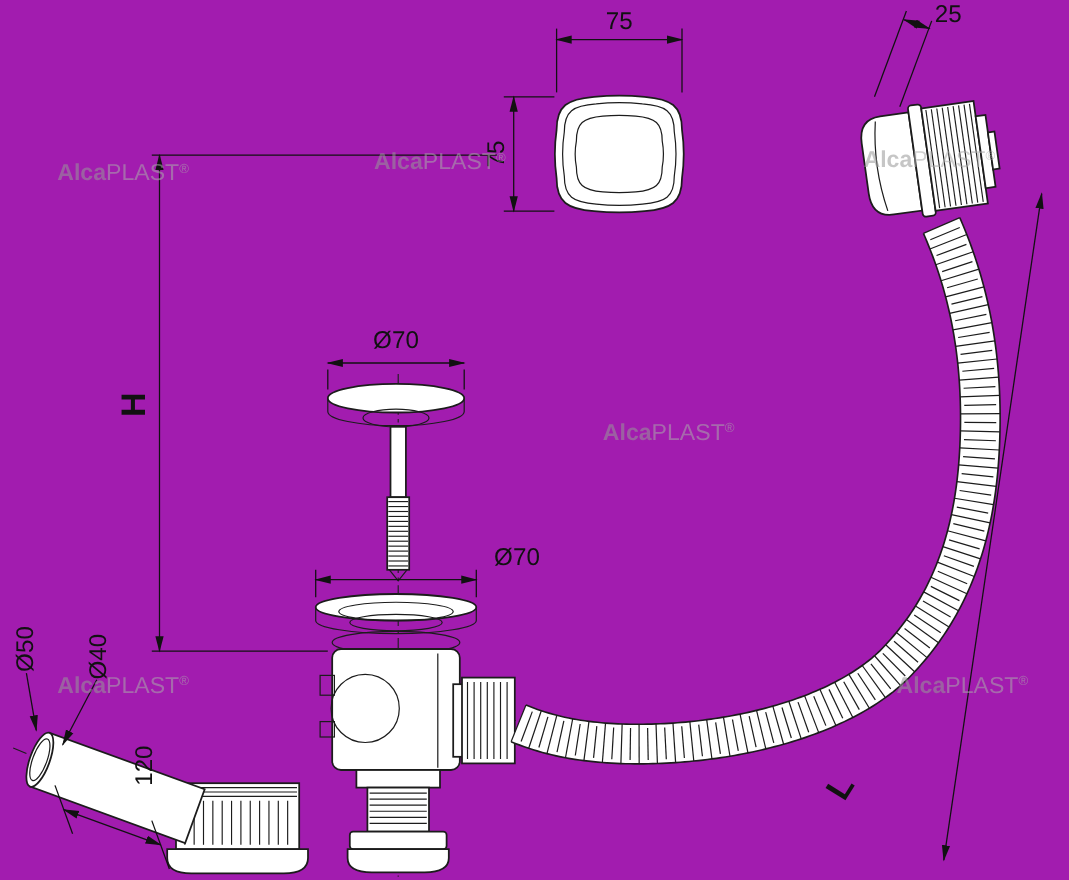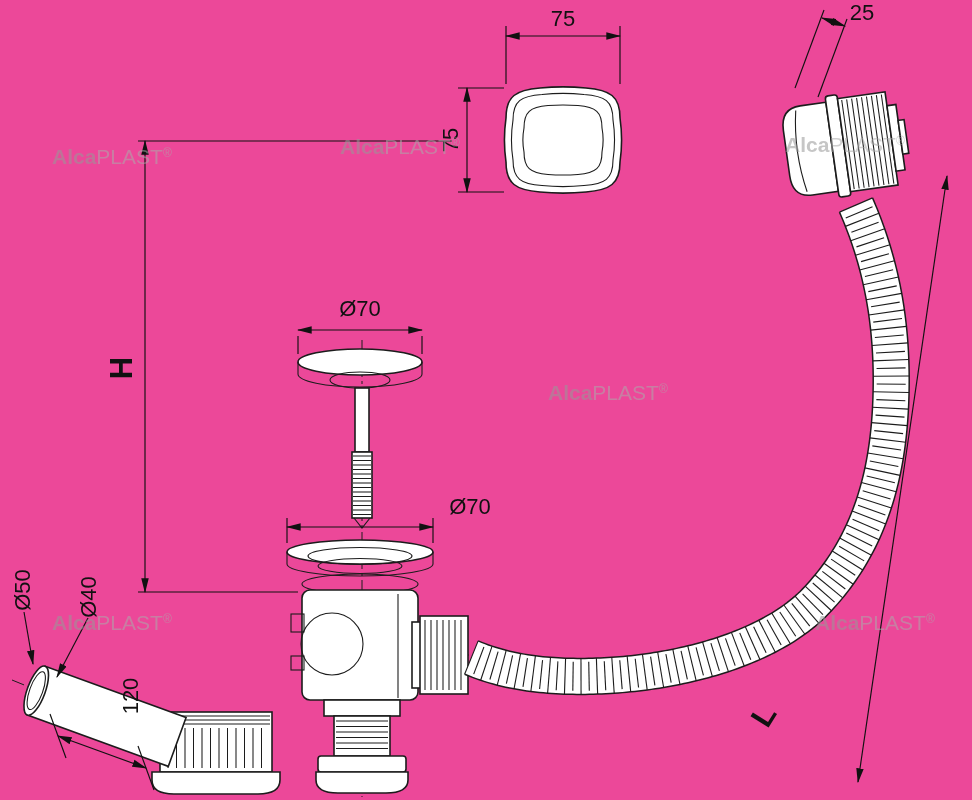--- a/index.html
+++ b/index.html
@@ -1,16 +1,16 @@
 <!DOCTYPE html>
 <html><head>
 <meta charset="utf-8">
 <style>
   html,body{margin:0;padding:0;background:#fff;}
-  #stage{position:relative;width:972px;height:800px;background:#ec4899;overflow:hidden;}
+  #stage{position:relative;width:972px;height:800px;background:#a21caf;overflow:hidden;}
   svg{display:block;}
   .part{stroke:#1c1c1c;stroke-width:1.6;fill:#fff;}
   .partthin{stroke:#1c1c1c;stroke-width:1.1;fill:none;}
   .ribs line{stroke:#1c1c1c;stroke-width:1.05;}
   .dim{stroke:#111;stroke-width:1.15;fill:none;}
   .cl{stroke:#1c1c1c;stroke-width:1;stroke-dasharray:13 4 3 4;fill:none;}
   #hose polyline{stroke:#1c1c1c;stroke-width:1.5;fill:none;}
   #hose line{stroke:#1c1c1c;stroke-width:1.1;}
   text.dimtxt{font-family:"Liberation Sans",sans-serif;font-size:22px;fill:#111;}
   text.big{font-size:31px;font-weight:bold;}

